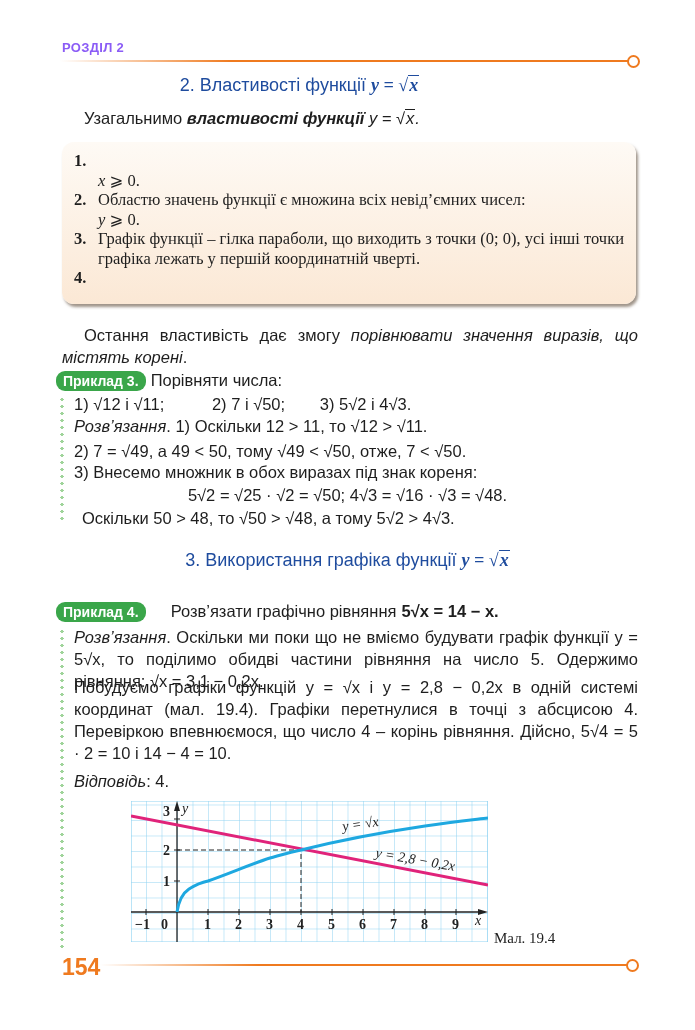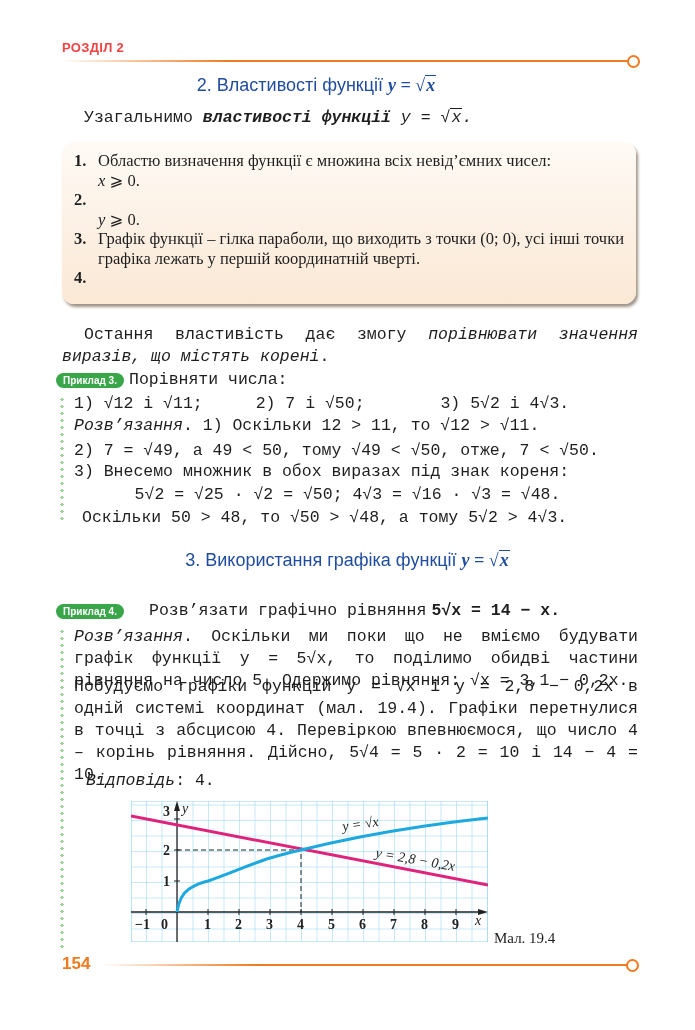--- a/index.html
+++ b/index.html
@@ -1,86 +1,86 @@
 <!DOCTYPE html>
 <html><head>
 <meta charset="utf-8">
 <style>
   html, body { margin:0; padding:0; background:#fff; }
   body { width:695px; height:1030px; position:relative; overflow:hidden;
          font-family:"DejaVu Serif", serif; color:#1e1e1e; }
   .sans { font-family:"Liberation Sans","DejaVu Sans", sans-serif; }
   .abs { position:absolute; }
 
-  .chapter { left:62px; top:40px; font-size:13px; font-weight:bold; color:#ef4444; letter-spacing:0.3px; }
+  .chapter { left:62px; top:40px; font-size:13px; font-weight:bold; color:#8b5cf6; letter-spacing:0.3px; }
   .rule { height:2px; background:linear-gradient(to right, rgba(239,122,31,0) 0%, #ef7a1f 30%, #ef7a1f 100%); }
   .rule-dot { width:9px; height:9px; border:2px solid #ef7a1f; border-radius:50%; background:#fff; }
 
   .h2 { font-size:18px; color:#1f4c9e; text-align:center; }
   .mathb { font-family:"Liberation Serif","DejaVu Serif", serif; font-style:italic; font-weight:bold; }
   .sq { display:inline-block; border-top:1.3px solid currentColor; padding:0 1px; line-height:1.05; }
   .rad { font-style:normal; font-weight:normal; }
 
-  .p { font-family:Liberation Mono, monospace; font-size:16.5px; line-height:22px; text-align:justify; }
+  .p { font-family:Liberation Sans, sans-serif; font-size:16.5px; line-height:22px; text-align:justify; }
   .it { font-style:italic; }
   .bit { font-style:italic; font-weight:bold; }
 
   .box { left:62px; top:142px; width:574px; height:162px; border-radius:12px;
          background:linear-gradient(#fefaf5, #fbe8d5); box-shadow:2px 3px 3px rgba(80,60,40,0.55);}
   .box ol { margin:0; padding:0; list-style:none; }
   .box li { position:relative; padding-left:24px; font-family:"Liberation Serif","DejaVu Serif",serif;
             font-size:16.5px; line-height:19.5px; text-align:justify; }
   .box li .num { position:absolute; left:0; top:0; font-weight:bold; }
 
   .badge { background:#3aa64a; color:#fff; font-family:"Liberation Sans","DejaVu Sans",sans-serif;
-           font-weight:bold; font-size:10px; border-radius:9px; padding:2px 7px; }
+           font-weight:bold; font-size:14px; border-radius:9px; padding:2px 7px; }
   .dots { width:4px; background-image:radial-gradient(circle, #9fd49a 1.6px, transparent 1.8px);
           background-size:4px 7px; }
 
-  .page-num { left:62px; top:954px; font-size:17px; color:#ef7a1f; font-weight:bold; }
+  .page-num { left:62px; top:954px; font-size:23px; color:#ef7a1f; font-weight:bold; }
   .caption { font-family:"Liberation Serif","DejaVu Serif",serif; font-size:15px; }
 </style>
 </head>
 <body>
 
 <div class="abs chapter sans">РОЗДІЛ 2</div>
 <div class="abs rule" style="left:60px; top:60px; width:570px;"></div>
 <div class="abs rule-dot" style="left:627px; top:55px;"></div>
 
-<div class="abs h2 sans" style="left:17px; width:599px; top:75px;">
+<div class="abs h2 sans" style="left:0; width:599px; top:75px;">
   <span>2. Властивості функції </span><span class="mathb"><i>y</i> = <span class="rad">√</span><span class="sq"><i>x</i></span></span>
 </div>
 
 <div class="abs p" style="left:84px; top:107px;">
   <span>Узагальнимо </span><span class="bit">властивості функції</span><span class="it"> y = <span style="font-style:normal">√</span><span class="sq">x</span>.</span>
 </div>
 
 <div class="abs box">
   <ol style="padding:9px 12px 0 12px;">
-    <li><span class="num">1.</span><span>Областю визначення функції є множина всіх невід’ємних чисел:</span><br><i>x</i> ⩾ 0.</li>
-    <li><span class="num">2.</span><br><i>y</i> ⩾ 0.</li>
+    <li><span class="num">1.</span><br><i>x</i> ⩾ 0.</li>
+    <li><span class="num">2.</span><span>Областю значень функції є множина всіх невід’ємних чисел:</span><br><i>y</i> ⩾ 0.</li>
     <li><span class="num">3.</span><span>Графік функції – гілка параболи, що виходить з точки (0; 0), усі інші точки графіка лежать у першій координатній чверті.</span></li>
     <li><span class="num">4.</span></li>
   </ol>
 </div>
 
 <div class="abs p" style="left:62px; top:324px; width:576px; text-indent:22px;">
   <span>Остання властивість дає змогу </span><span class="it">порівнювати значення виразів, що містять корені</span><span>.</span>
 </div>
 
 <div class="abs" style="left:56px; top:369px;">
   <span class="badge">Приклад 3.</span>
   <span class="p" style="">Порівняти числа:</span>
 </div>
 <div class="abs dots" style="left:60px; top:396px; height:128px;"></div>
 
 <div class="abs p" style="left:74px; top:393px; width:560px;">
   <span>1) √12 і √11;</span>
   <span style="margin-left:43px;">2) 7 і √50;</span>
-  <span style="margin-left:66px;">3) 5√2 і 4√3.</span>
+  <span style="margin-left:30px;">3) 5√2 і 4√3.</span>
 </div>
 <div class="abs p" style="left:74px; top:415px; width:560px;">
   <span class="it">Розв’язання</span><span>. 1) Оскільки 12 &gt; 11, то √12 &gt; √11.</span>
 </div>
 <div class="abs p" style="left:74px; top:440px; width:560px;">2) 7 = √49, а 49 &lt; 50, тому √49 &lt; √50, отже, 7 &lt; √50.</div>
 <div class="abs p" style="left:74px; top:461px; width:560px;">3) Внесемо множник в обох виразах під знак кореня:</div>
 <div class="abs p" style="left:0; width:695px; top:484px; text-align:center;">5√2 = √25 · √2 = √50;  4√3 = √16 · √3 = √48.</div>
 <div class="abs p" style="left:82px; top:507px; width:560px;">Оскільки 50 &gt; 48, то √50 &gt; √48, а тому 5√2 &gt; 4√3.</div>
 
 <div class="abs h2 sans" style="left:0; width:695px; top:549px; line-height:22px;">
@@ -91,21 +91,21 @@
   <span class="badge">Приклад 4.</span>
   <span class="p" style="margin-left:20px;">Розв’язати графічно рівняння</span>
   <span class="p" style="font-weight:bold; ">5√x = 14 − x.</span>
 </div>
 <div class="abs dots" style="left:60px; top:628px; height:320px;"></div>
 
 <div class="abs p" style="left:74px; top:626px; width:564px;">
   <span class="it">Розв’язання</span><span>. Оскільки ми поки що не вміємо будувати графік функції y = 5√x, то поділимо обидві частини рівняння на число 5. Одержимо рівняння: √x = 3,1 − 0,2x.</span>
 </div>
 <div class="abs p" style="left:74px; top:676px; width:564px;">Побудуємо графіки функцій y = √x і y = 2,8 − 0,2x в одній системі координат (мал. 19.4). Графіки перетнулися в точці з абсцисою 4. Перевіркою впевнюємося, що число 4 – корінь рівняння. Дійсно, 5√4 = 5 · 2 = 10 і 14 − 4 = 10.</div>
-<div class="abs p" style="left:86px; top:770px;">
+<div class="abs p" style="left:74px; top:770px;">
   <span class="it">Відповідь</span><span>: 4.</span>
 </div>
 
 <svg class="abs" style="left:131px; top:801px;" width="357" height="141" viewBox="0 0 357 141">
   <defs>
     <pattern id="g" width="15.5" height="15.5" patternUnits="userSpaceOnUse" x="15" y="3.5">
       <path d="M15.5 0 L0 0 0 15.5" fill="none" stroke="#8fd3f2" stroke-width="1"></path>
     </pattern>
   </defs>
   <rect x="0" y="0" width="357" height="141" fill="url(#g)" stroke="#8fd3f2"></rect>

